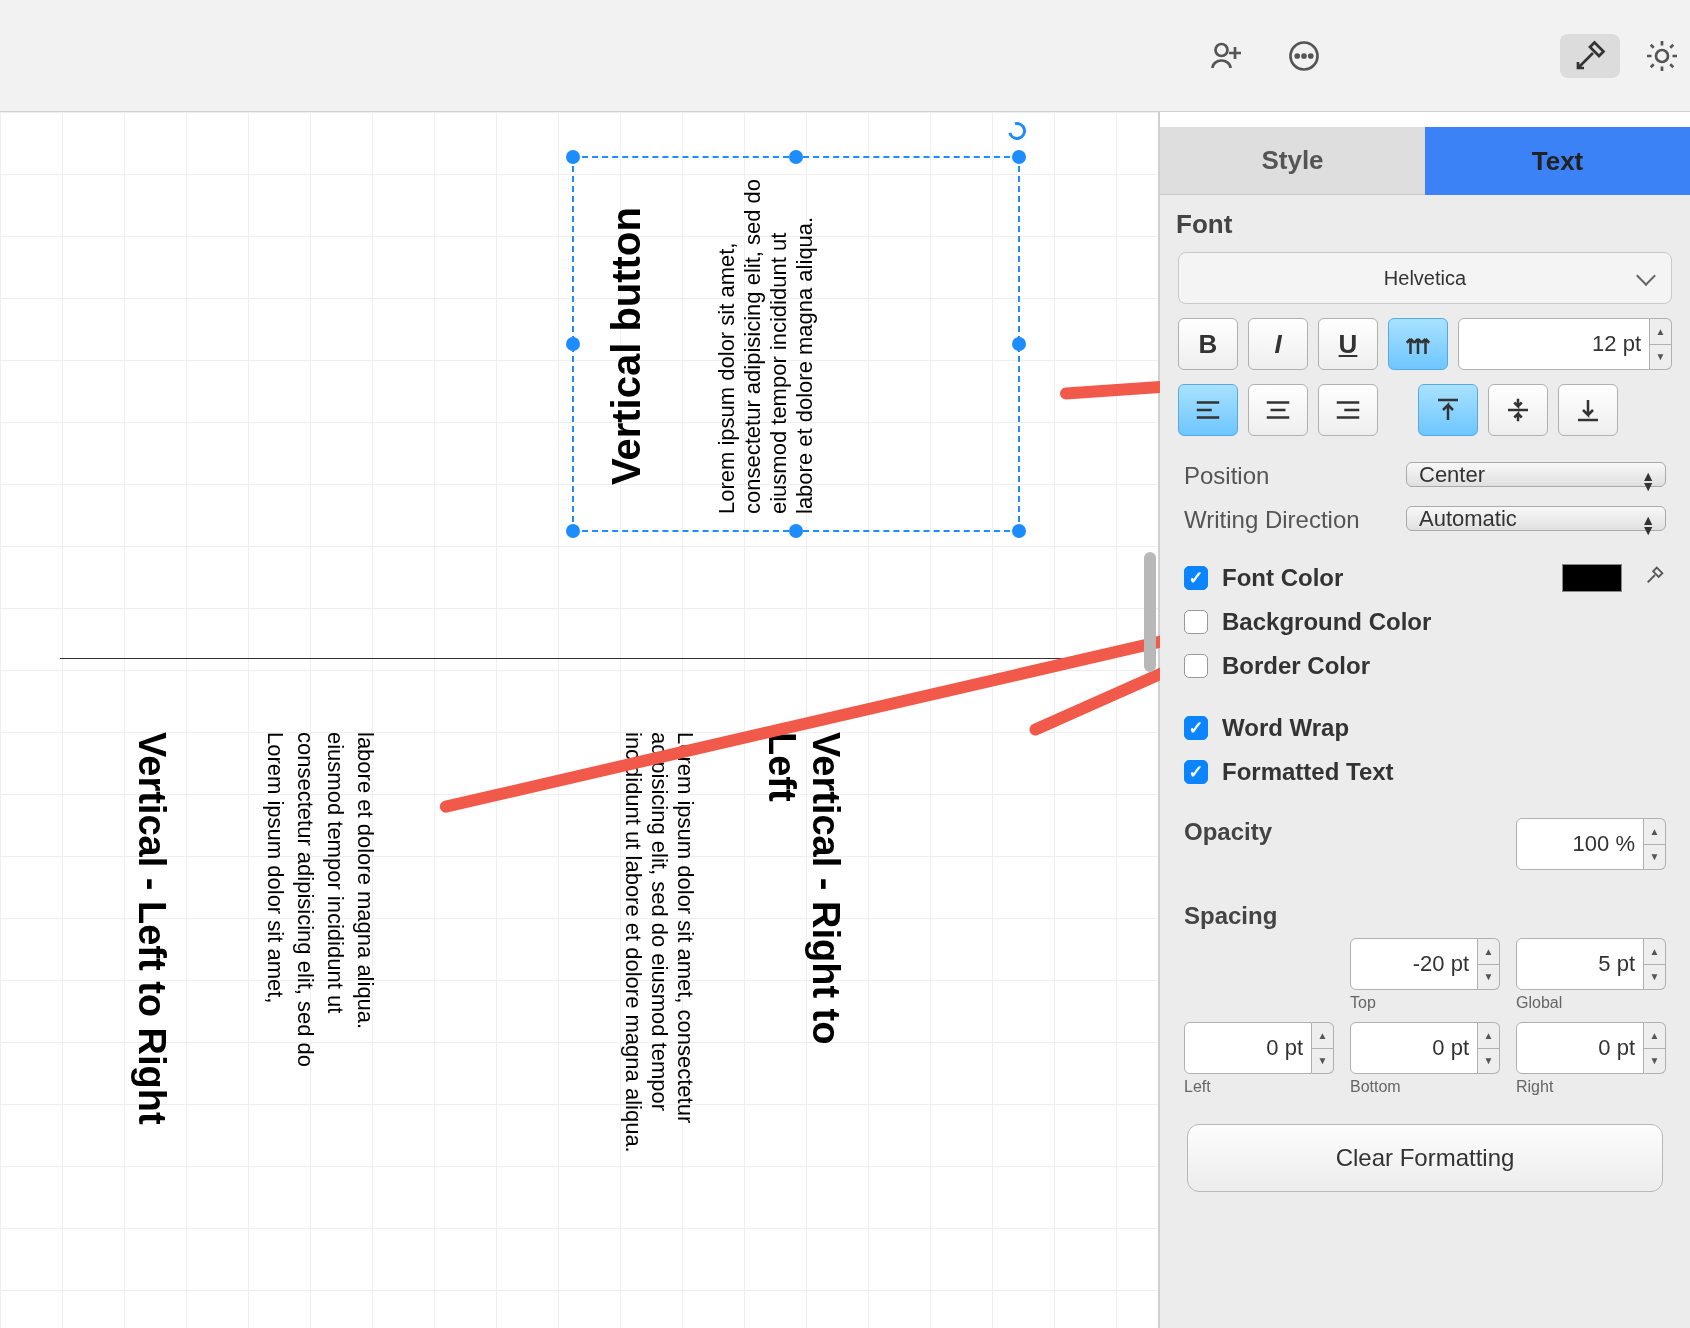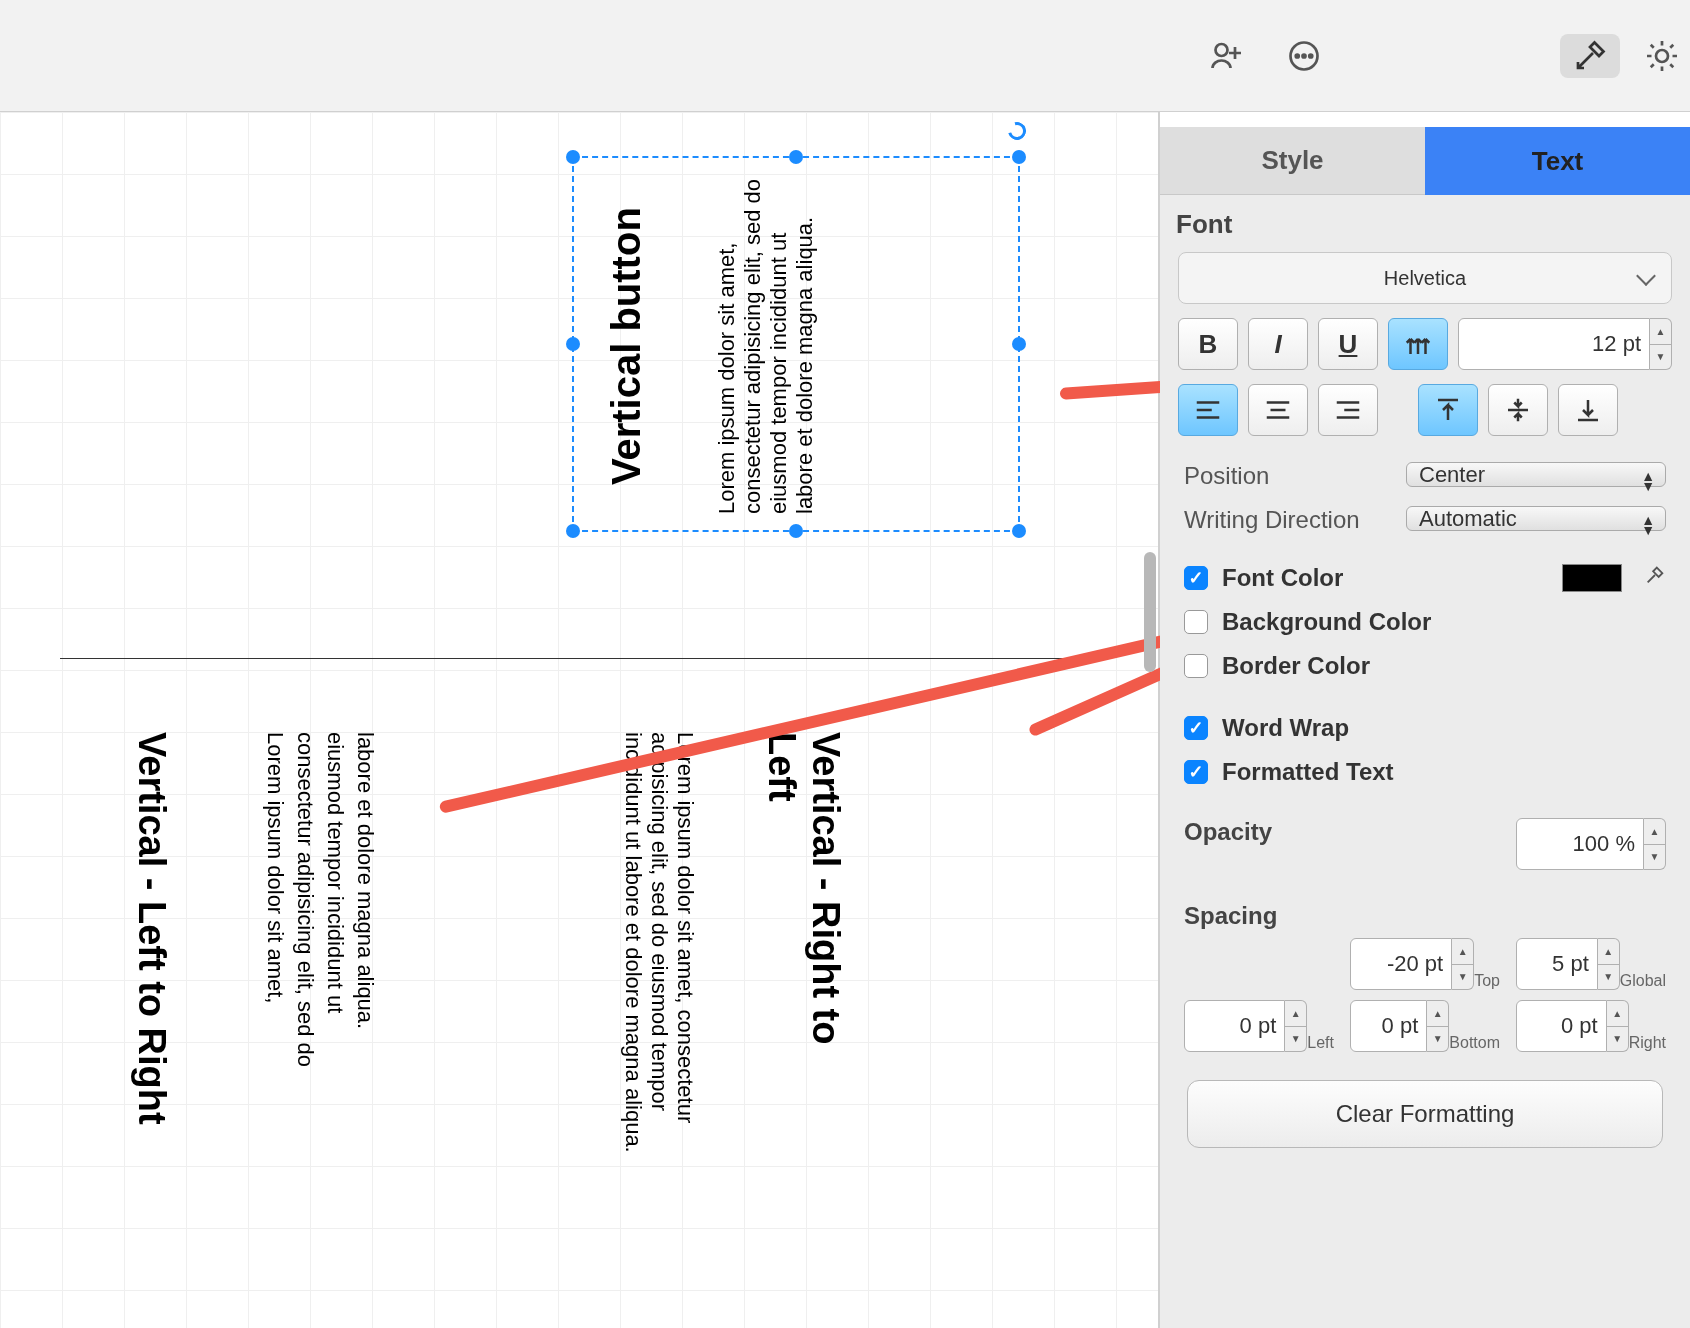--- a/index.html
+++ b/index.html
@@ -79,21 +79,21 @@
   .drop { width:260px; height:25px; background:linear-gradient(#f8f8f8,#e0e0e0); border:1px solid #aaa; border-radius:6px; display:flex; align-items:center; padding:0 12px; font-size:22px; position:relative; }
   .drop .caret{position:absolute;right:10px;top:8px;font-size:14px;line-height:10px;color:#333}
 
   .chk-row { display:flex; align-items:center; gap:14px; padding:8px 24px; font-size:24px; color:#333; font-weight:600; }
   .chk { width:24px; height:24px; border-radius:5px; border:1px solid #999; background:#fff; display:flex; align-items:center; justify-content:center; color:#fff; font-size:18px; }
   .chk.on { background:#0a84ff; border-color:#0a84ff; }
   .swatch { width:60px; height:28px; background:#000; border:1px solid #888; }
   .eyedrop { margin-left:8px; }
 
   .spacing-grid { display:grid; grid-template-columns:1fr 1fr 1fr; gap:10px 16px; padding:0 24px 14px; }
-  .sp-cell { display:flex; flex-direction:row; align-items:flex-end; }
+  .sp-cell { display:flex; flex-direction:column; align-items:flex-start; }
   .sp-field { display:flex; width:100%; }
   .sp-label { font-size:16px; color:#666; margin-top:4px; }
 
   .clear-btn { margin:14px 27px; height:68px; border:1px solid #b8b8b8; border-radius:12px; background:linear-gradient(#fdfdfd,#ececec); display:flex; align-items:center; justify-content:center; font-size:24px; }
 
   .scroll-thumb { position:absolute; right:2px; width:12px; background:#b8b8b8; border-radius:6px; }
 </style>
 </head>
 <body>
 

